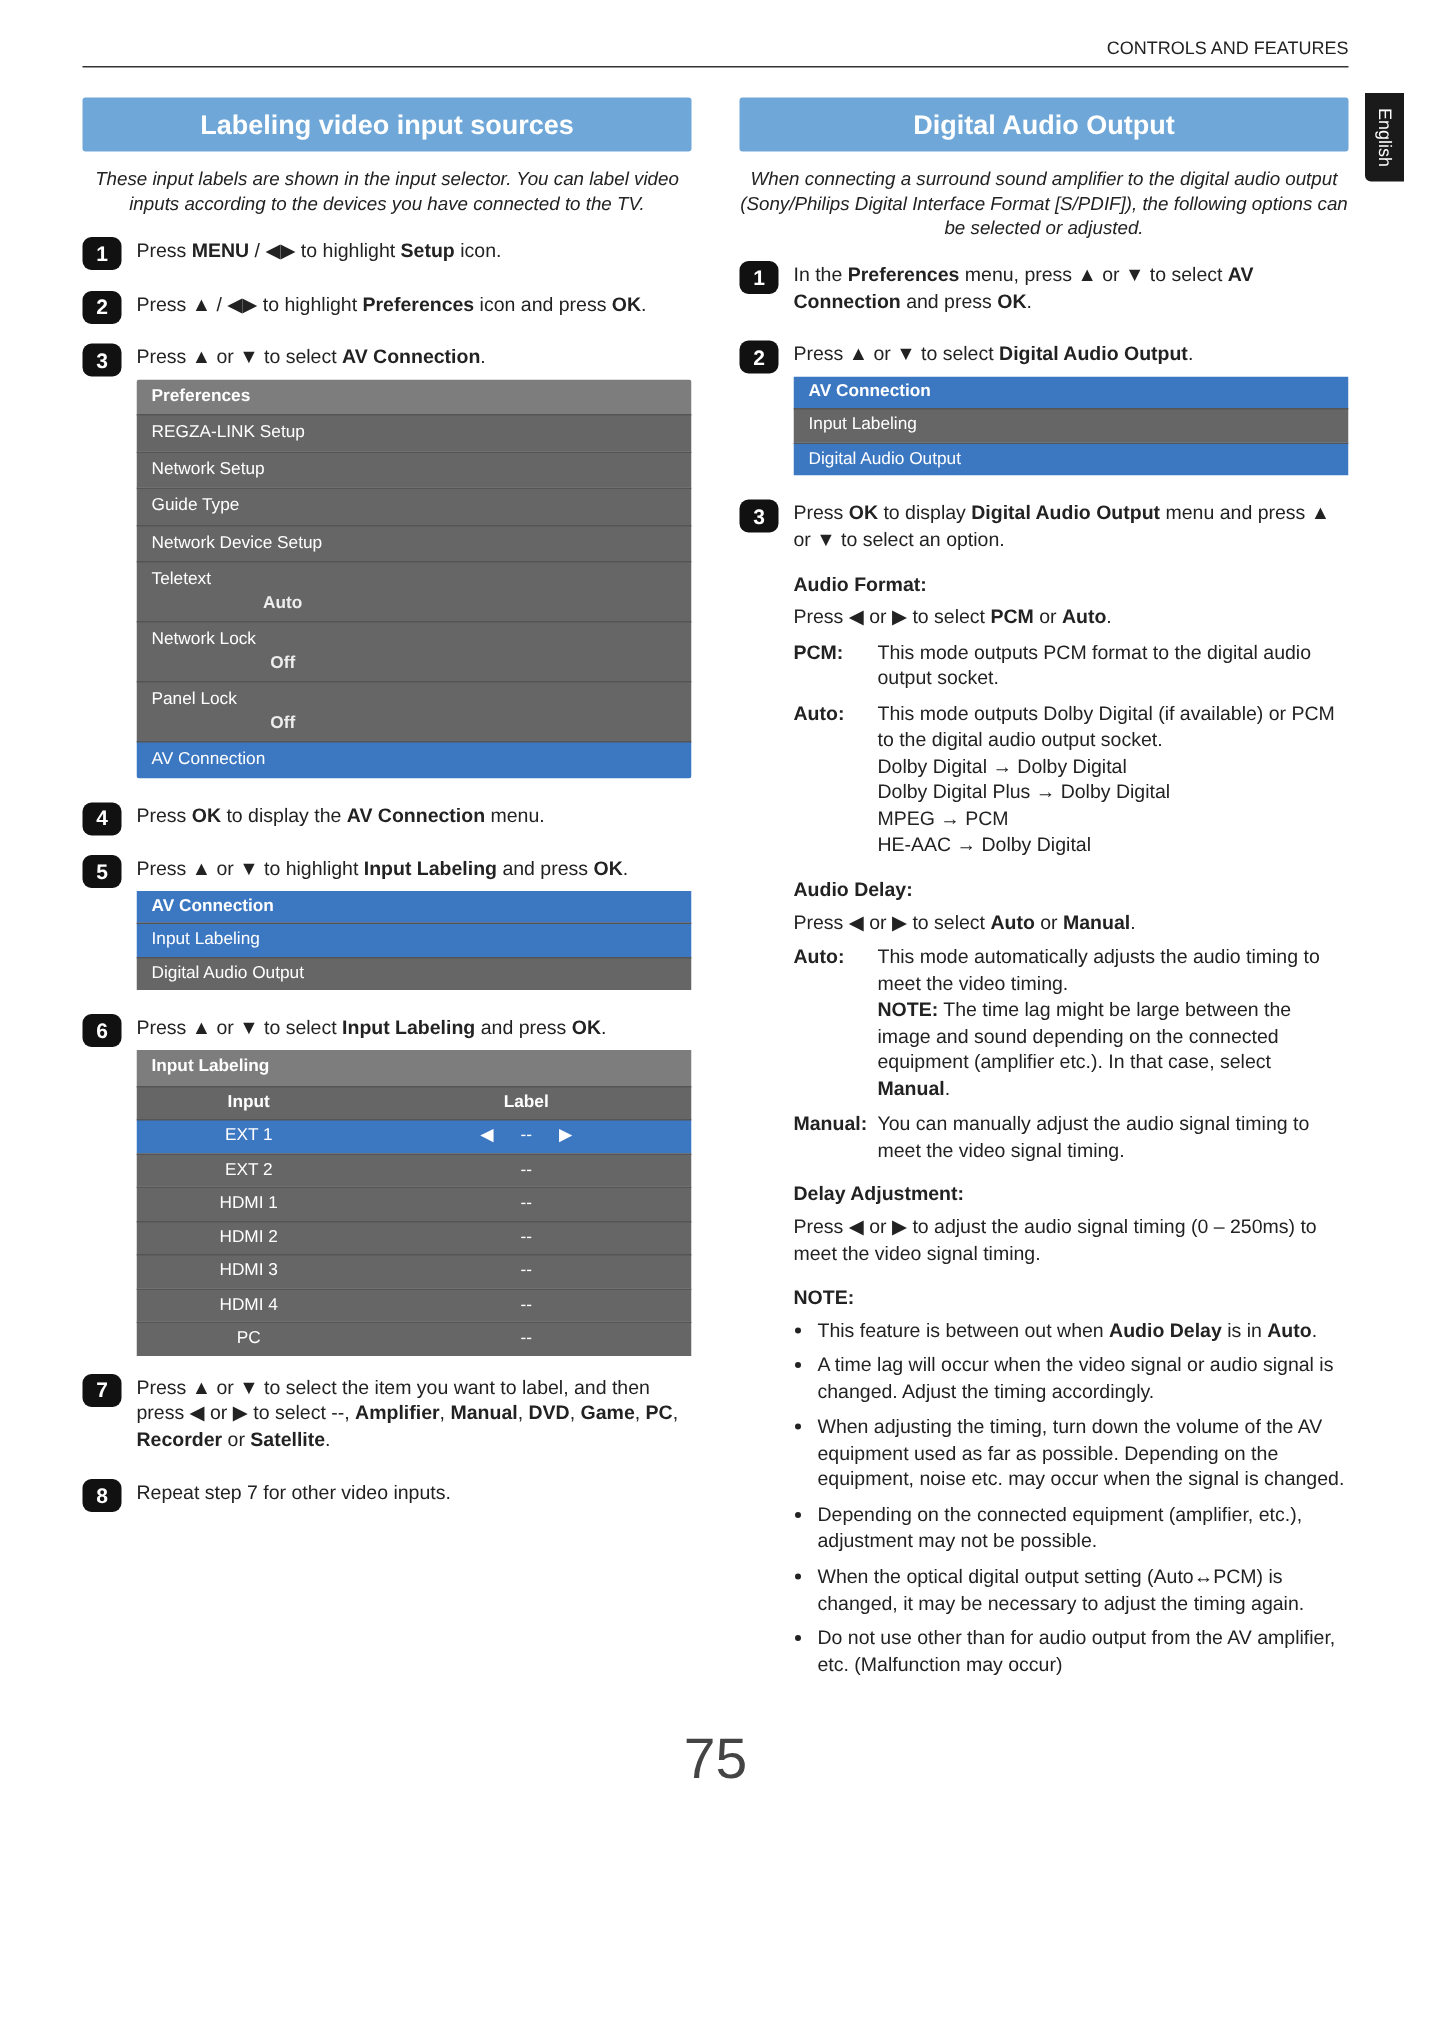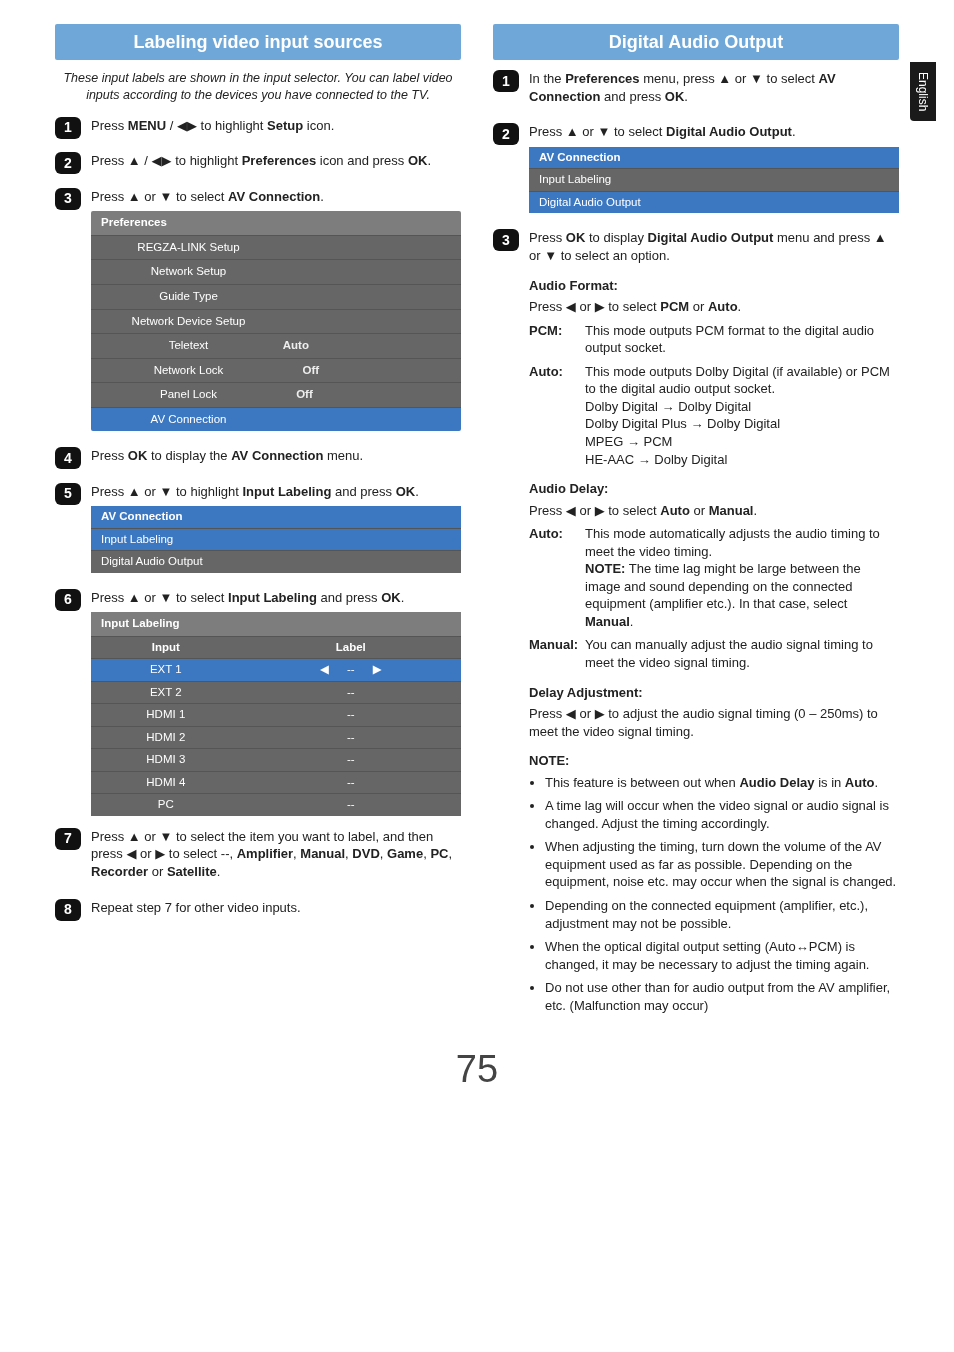--- a/index.html
+++ b/index.html
@@ -86,21 +86,22 @@
     color: #fff;
     padding: 4px 10px;
     font-weight: 600;
   }
   .menu-row {
     background: #666;
     color: #fff;
     padding: 4px 10px;
     border-top: 1px solid #555;
     display: flex;
-    justify-content: center;
+    justify-content: space-between;
+    flex-direction: column;
   }
   .menu-row.sel {
     background: #3c77c2;
   }
   .menu-row .val { color: #eee; font-weight: 600; width: 50%; text-align:center; }
   .small-menu {
     margin: 4px 0;
     font-size: 11.5px;
     overflow: hidden;
   }
@@ -137,20 +138,21 @@
   }
   b { font-weight: 700; }
   .tri { display:inline-block; }
   .indent-note { margin: 4px 0 8px 0px; }
 </style>
 </head>
 <body>
 
 <div class="page">
   <div class="side-tab">English</div>
+  <div class="top-header">CONTROLS AND FEATURES</div>
 
   <div class="columns">
 
     <div class="col">
       <div class="section-title">Labeling video input sources</div>
       <p class="intro">These input labels are shown in the input selector. You can label video inputs according to the devices you have connected to the TV.</p>
 
       <div class="step">
         <div class="step-num">1</div>
         <div class="step-body">
@@ -297,20 +299,21 @@
       <div class="step">
         <div class="step-num">8</div>
         <div class="step-body">
           <p>Repeat step 7 for other video inputs.</p>
         </div>
       </div>
     </div>
 
     <div class="col">
       <div class="section-title">Digital Audio Output</div>
+      <p class="intro">When connecting a surround sound amplifier to the digital audio output (Sony/Philips Digital Interface Format [S/PDIF]), the following options can be selected or adjusted.</p>
 
       <div class="step">
         <div class="step-num">1</div>
         <div class="step-body">
           <p>
             <span>In the </span><b>Preferences</b><span> menu, press </span><span class="tri">▲</span><span> or </span><span class="tri">▼</span><span> to select </span><b>AV Connection</b><span> and press </span><b>OK</b><span>.</span>
           </p>
         </div>
       </div>
 

